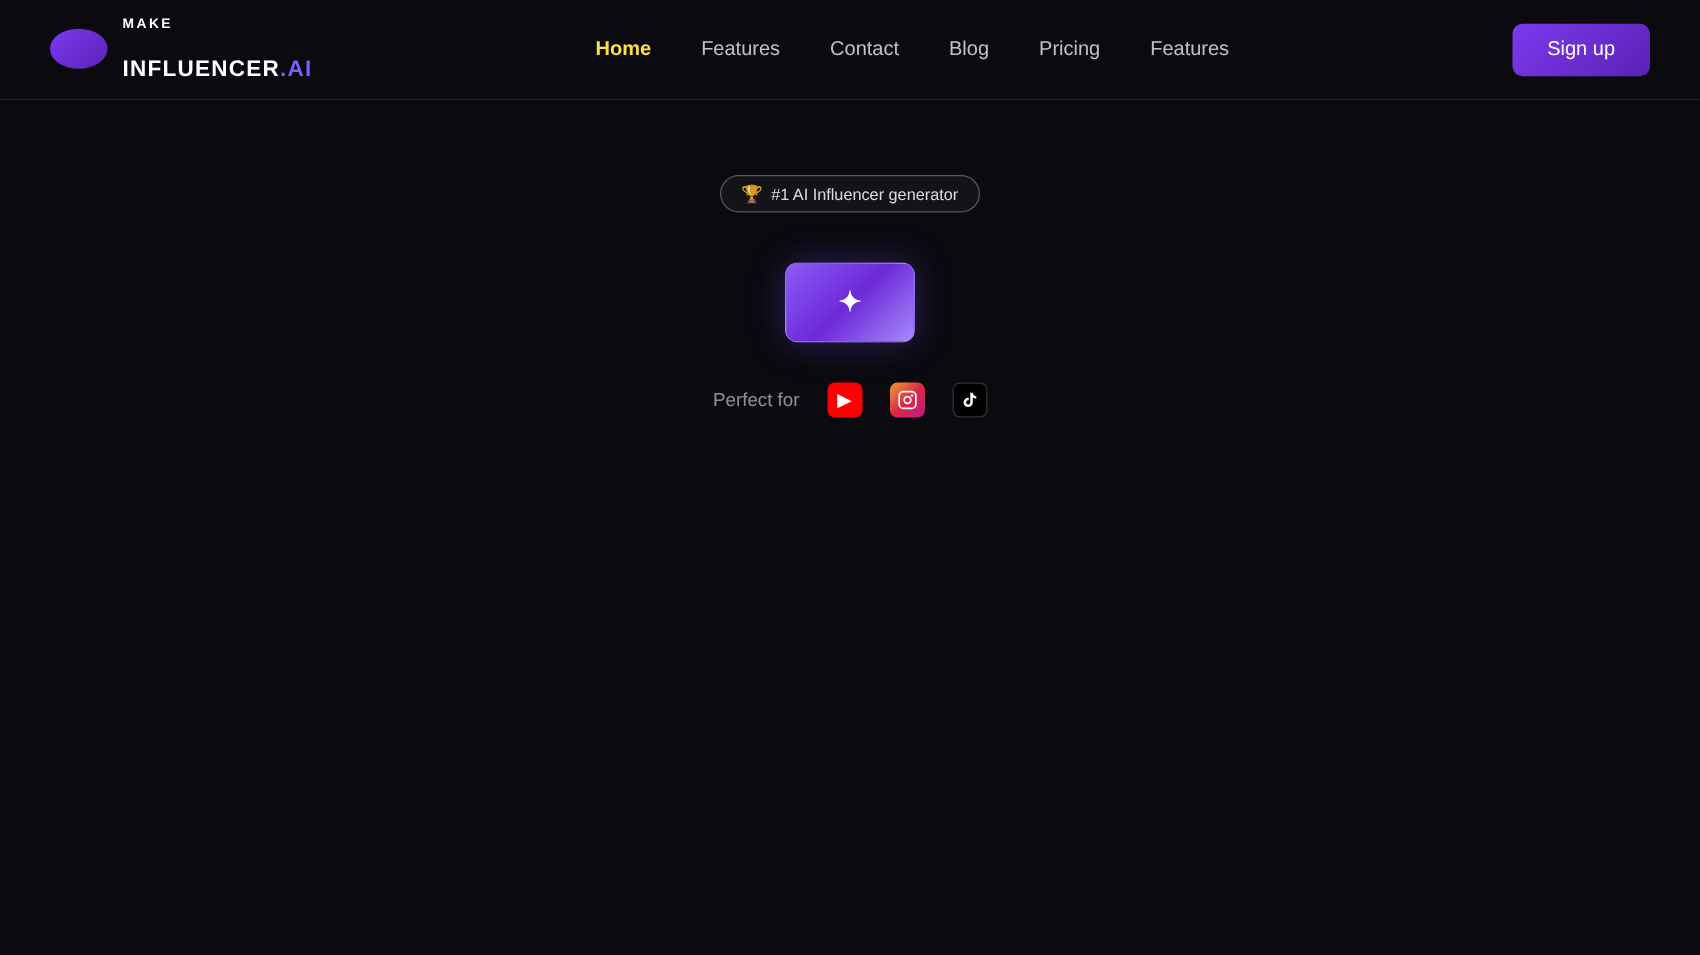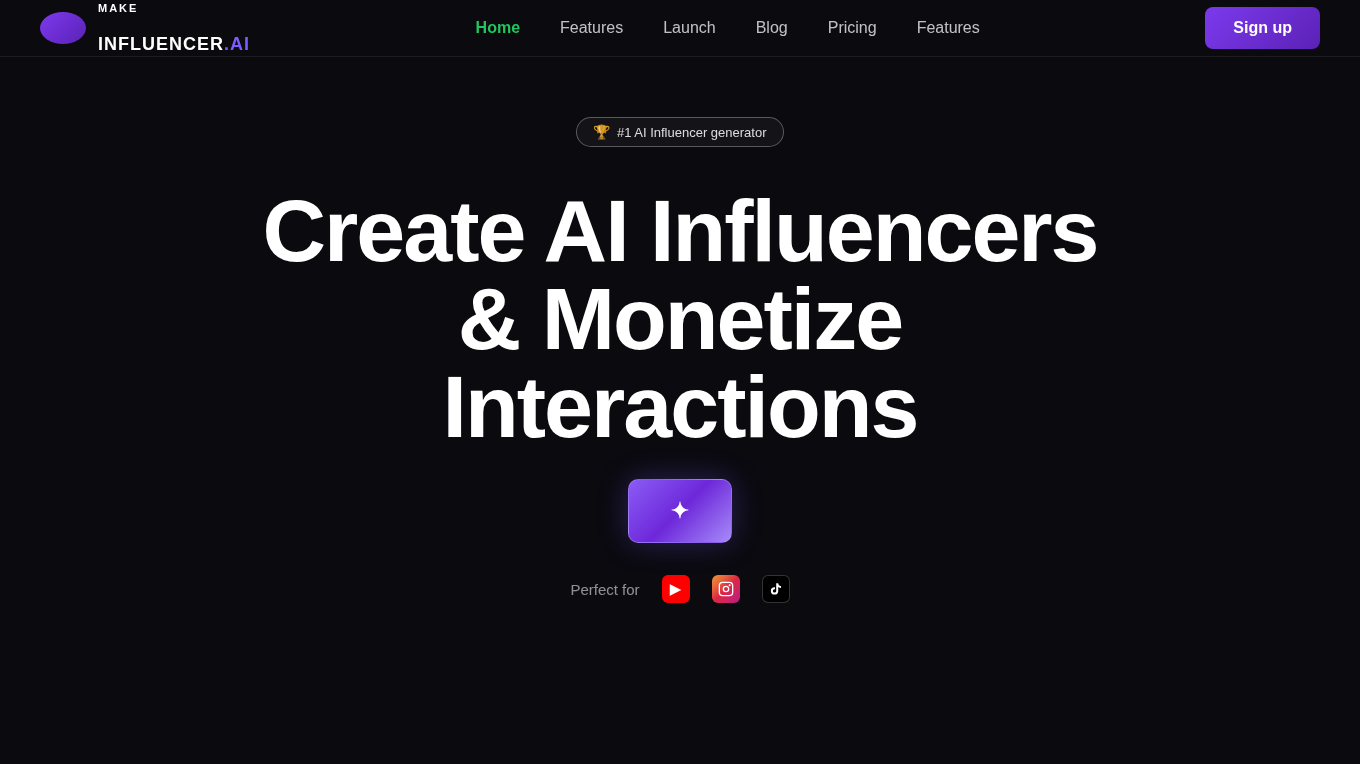--- a/index.html
+++ b/index.html
@@ -12,21 +12,21 @@
       width: 1360px;
       overflow-x: hidden;
     }
 
     
     nav {
       display: flex;
       align-items: center;
       justify-content: space-between;
       padding: 0 40px;
-      height: 57px;
+      height: 80px;
       border-bottom: 1px solid rgba(255,255,255,0.08);
       background-color: #0a0a0f;
     }
 
     .nav-logo {
       display: flex;
       align-items: center;
       gap: 12px;
       text-decoration: none;
     }
@@ -75,32 +75,32 @@
 
     .nav-links a {
       text-decoration: none;
       color: rgba(255,255,255,0.75);
       font-size: 16px;
       font-weight: 400;
       transition: color 0.2s;
     }
 
     .nav-links a.active {
-      color: #22c55e;
+      color: #fde047;
       font-weight: 600;
     }
 
     .btn-signup {
       background: linear-gradient(135deg, #7c3aed, #5b21b6);
       color: #ffffff;
       border: none;
       border-radius: 8px;
       padding: 12px 28px;
       font-size: 16px;
-      font-weight: 700;
+      font-weight: 400;
       cursor: pointer;
       transition: opacity 0.2s;
       text-align: right;
     }
 
     
     .hero {
       display: flex;
       flex-direction: column;
       align-items: center;
@@ -212,40 +212,36 @@
       <span class="logo-make">MAKE</span>
       <span class="logo-influencer">
         <span>INFLUENCER</span><span class="logo-ai">.ai</span>
       </span>
     </div>
   </a>
 
   <ul class="nav-links">
     <li><a class="active" href="#">Home</a></li>
     <li><a href="#">Features</a></li>
-    <li><a href="#">Launch</a></li>
+    <li><a href="#">Contact</a></li>
     <li><a href="#">Blog</a></li>
     <li><a href="#">Pricing</a></li>
     <li><a href="#">Features</a></li>
   </ul>
 
   <button class="btn-signup">Sign up</button>
 </nav>
 
 <section class="hero">
 
   <div class="badge">
     <span class="badge-emoji">🏆</span>
     <span>#1 AI Influencer generator</span>
   </div>
 
-  <h1 class="hero-title">
-    <span>Create AI Influencers</span><br>
-    <span>&amp; Monetize Interactions</span>
-  </h1>
 
 
   <button class="btn-cta">
     <span class="wand-icon">✦</span>
   </button>
 
   <div class="perfect-for">
     <span>Perfect for</span>
     <span class="social-icon yt-icon">▶</span>
     <span class="social-icon ig-icon">

